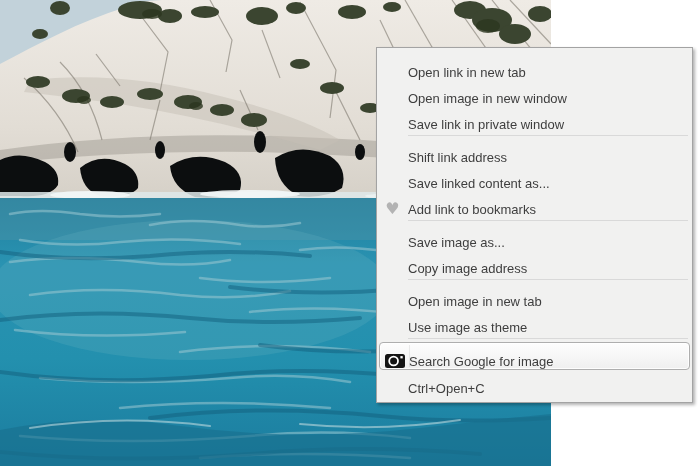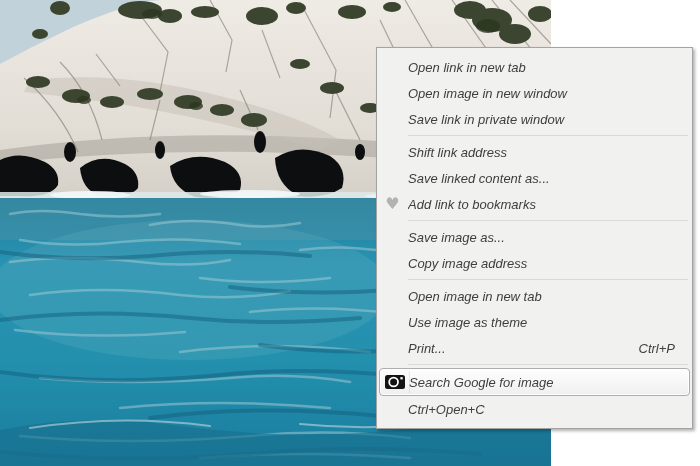--- a/index.html
+++ b/index.html
@@ -20,22 +20,22 @@
     position:absolute;left:376px;top:47px;width:317px;
     box-sizing:border-box;
     background:#f1f1f0;
     border:1px solid #a3a3a3;
     box-shadow:2px 2px 3px rgba(0,0,0,0.30);
     padding:6px 0;
     font-size:13px;color:#3e3e3e;
     z-index:10;
   }
   .menu-item{
-    height:26px;display:flex;align-items:center;
-    cursor:default;white-space:nowrap;font-style:italic;
+    height:26px;display:flex;align-items:flex-end;
+    cursor:default;white-space:nowrap;
   }
   .menu-item .gutter{
     width:31px;flex:0 0 31px;display:flex;align-items:center;justify-content:center;
   }
   .menu-item .label{flex:1 1 auto;overflow:hidden;}
   .menu-item .shortcut{flex:0 0 auto;padding-right:17px;color:#3e3e3e;}
   .menu-item.highlighted{
     height:26px;margin:0 2px;
     border:1px solid #aeaeae;border-radius:4px;
     background:linear-gradient(180deg,#fdfdfd 0%,#f6f6f6 55%,#efefef 100%);
@@ -234,25 +234,20 @@
     </div>
     <div class="menu-separator"></div>
     <div class="menu-item">
       <span class="gutter"></span>
       <span class="label">Open image in new tab</span>
     </div>
     <div class="menu-item">
       <span class="gutter"></span>
       <span class="label">Use image as theme</span>
     </div>
-    <div class="menu-item">
-      <span class="gutter"></span>
-      <span class="label">Print...</span>
-      <span class="shortcut">Ctrl+P</span>
-    </div>
     <div class="menu-separator"></div>
     <div class="menu-item highlighted">
       <span class="gutter">
         <svg class="camera-icon" width="20" height="16" viewBox="0 0 20 16">
           <rect x="0" y="1" width="20" height="14" rx="2.5" fill="#141414"></rect>
           <circle cx="8.6" cy="8" r="4.4" fill="none" stroke="#ffffff" stroke-width="1.8"></circle>
           <rect x="15.4" y="3.1" width="2.3" height="2.3" fill="#ffffff"></rect>
         </svg>
       </span>
       <span class="label">Search Google for image</span>

